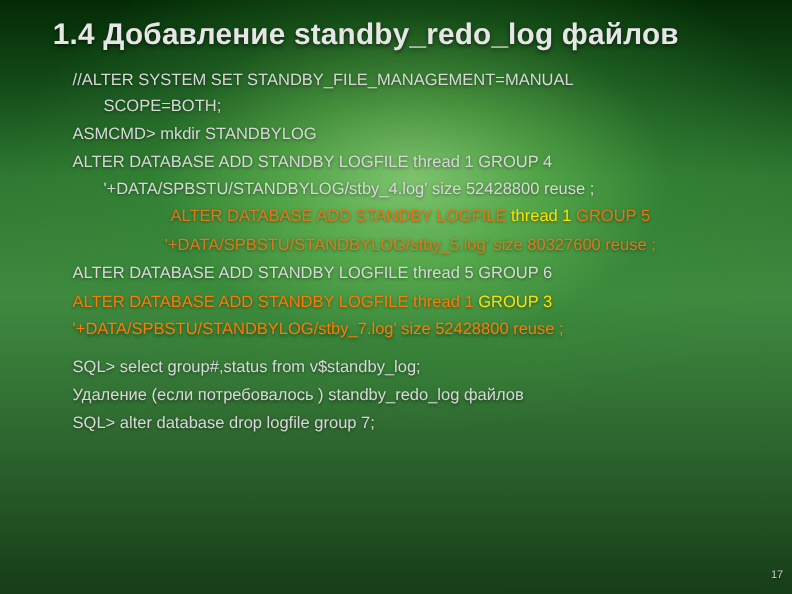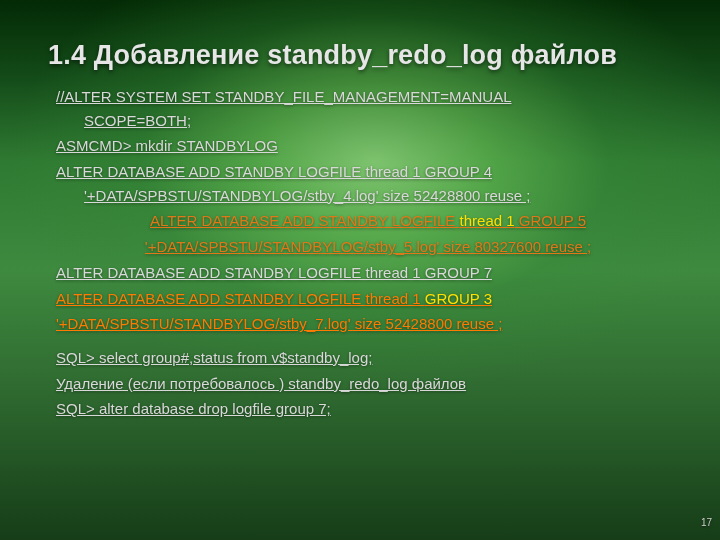--- a/index.html
+++ b/index.html
@@ -7,21 +7,21 @@
     padding: 0;
     width: 720px;
     height: 540px;
     overflow: hidden;
     font-family: Arial, "Helvetica Neue", sans-serif;
   }
   .slide {
     width: 720px;
     height: 540px;
     box-sizing: border-box;
-    padding: 40px 40px 20px 48px;
+    padding: 16px 40px 20px 48px;
     background:
       radial-gradient(ellipse 520px 330px at 52% 30%,
         rgba(190,255,160,0.55) 0%,
         rgba(120,210,95,0.48) 22%,
         rgba(55,140,55,0.30) 45%,
         rgba(0,0,0,0) 70%),
       linear-gradient(180deg,
         #032a05 0%,
         #134a18 14%,
         #2f7a32 30%,
@@ -37,21 +37,21 @@
     color: #e6e6e6;
     margin: 0 0 14px 0;
     letter-spacing: 0.2px;
     text-shadow: 0 2px 4px rgba(0,0,0,0.55);
   }
   .body {
     font-size: 15px;
     line-height: 1.58;
     text-shadow: 0 1px 3px rgba(0,0,0,0.45);
   }
-  .line { margin: 0 0 2px 8px; text-decoration: underline; }
+  .line { margin: 0 0 2px 18px; }
   .indent { padding-left: 28px; display: block; }
   .orange { color: #ff7a00; }
   .orange-dim { color: #e07818; text-align: center; }
   .yellow { color: #ffe000; }
   .gap { height: 8px; }
   .pagenum {
     position: absolute;
     right: 8px;
     bottom: 12px;
     font-size: 10px;
@@ -78,21 +78,21 @@
     <div class="line">
       <span>ALTER DATABASE ADD STANDBY LOGFILE  thread 1 GROUP   4</span><br>
       <span class="indent">'+DATA/SPBSTU/STANDBYLOG/stby_4.log' size 52428800 reuse ;</span>
     </div>
 
     <div class="line orange-dim">
       <span>ALTER DATABASE ADD STANDBY LOGFILE </span><span class="yellow">thread 1</span><span> GROUP  5</span>
     </div>
     <div class="line orange-dim">'+DATA/SPBSTU/STANDBYLOG/stby_5.log' size 80327600 reuse ;</div>
 
-    <div class="line">ALTER DATABASE ADD STANDBY LOGFILE thread 1  GROUP  7</div>
+    <div class="line">ALTER DATABASE ADD STANDBY LOGFILE thread 5  GROUP  6</div>
 
     <div class="line orange">
       <span>ALTER DATABASE ADD STANDBY LOGFILE  </span><span>thread 1 </span><span class="yellow">GROUP  3</span>
     </div>
     <div class="line orange">'+DATA/SPBSTU/STANDBYLOG/stby_7.log' size 52428800 reuse ;</div>
 
     <div class="gap"></div>
 
     <div class="line">SQL&gt; select group#,status from v$standby_log;</div>
     <div class="line">Удаление (если потребовалось ) standby_redo_log файлов</div>

